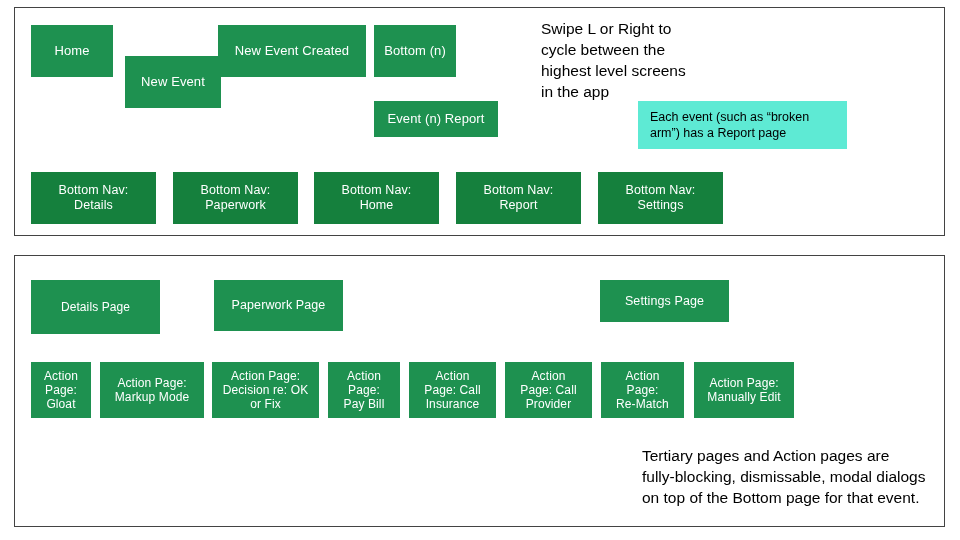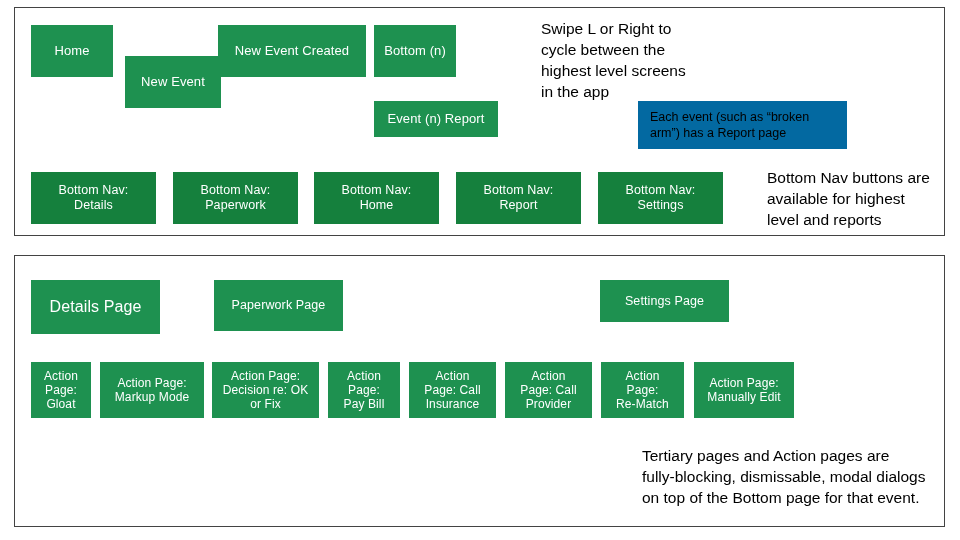--- a/index.html
+++ b/index.html
@@ -35,21 +35,21 @@
     letter-spacing: 0.1px;
     white-space: pre-line;
     overflow: hidden;
   }
   .node.green { background: #1E9150; }
   .node.dark  { background: #15803d; }
 
   .note {
     position: absolute;
     box-sizing: border-box;
-    background: #0369a1;
+    background: #5eead4;
     color: #000000;
     display: flex;
     align-items: center;
     padding: 0 12px;
     white-space: pre-line;
     line-height: 1.32;
   }
 
   .free-text {
     position: absolute;
@@ -90,28 +90,25 @@
 
   <div class="node dark" style="left:299px; top:164px; width:125px; height:52px; font-size:12.5px;">Bottom Nav:
 Home</div>
 
   <div class="node dark" style="left:441px; top:164px; width:125px; height:52px; font-size:12.5px;">Bottom Nav:
 Report</div>
 
   <div class="node dark" style="left:583px; top:164px; width:125px; height:52px; font-size:12.5px;">Bottom Nav:
 Settings</div>
 
-  <div class="free-text" style="left:737px; top:159px; width:190px; font-size:15.5px;">Bottom Nav buttons are
-available for highest
-level and reports</div>
 </div>
 
 <div class="panel" id="panel-bottom">
 
-  <div class="node green" style="left:16px; top:24px; width:129px; height:54px; font-size:16px;">Details Page</div>
+  <div class="node green" style="left:16px; top:24px; width:129px; height:54px; font-size:12px;">Details Page</div>
 
   <div class="node green" style="left:162px; top:24px; width:129px; height:51px; font-size:12.5px;margin-left:37px;">Paperwork Page</div>
 
   <div class="node green" style="left:585px; top:24px; width:129px; height:42px; font-size:12.5px;">Settings Page</div>
 
   <div class="node green" style="left:16px; top:106px; width:60px; height:56px; font-size:12px;">Action
 Page:
 Gloat</div>
 
   <div class="node green" style="left:85px; top:106px; width:104px; height:56px; font-size:12px;">Action Page:

